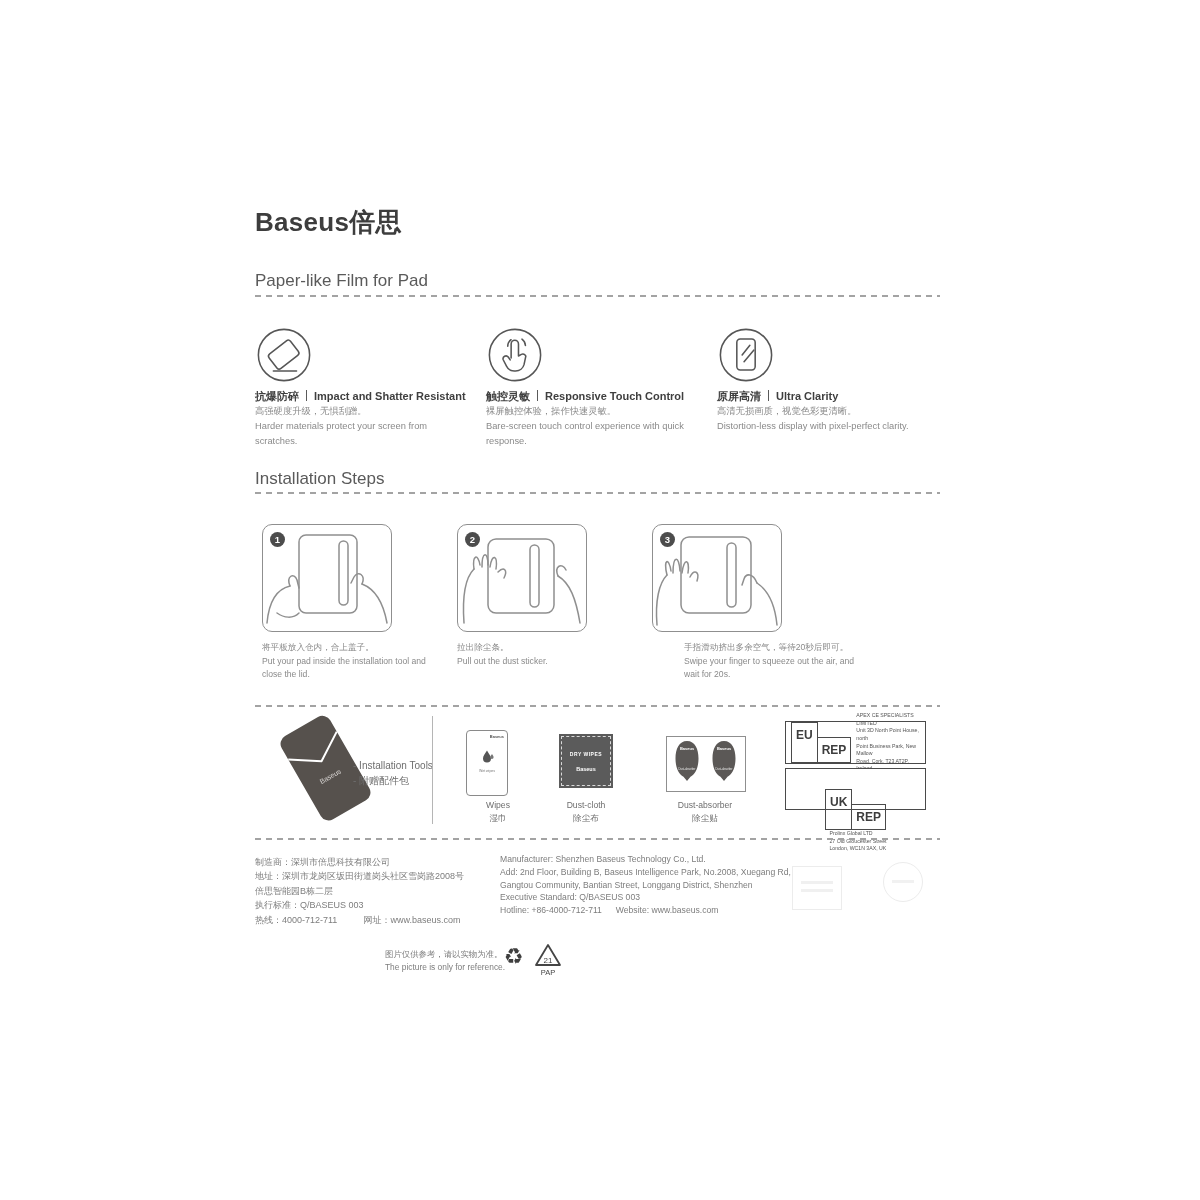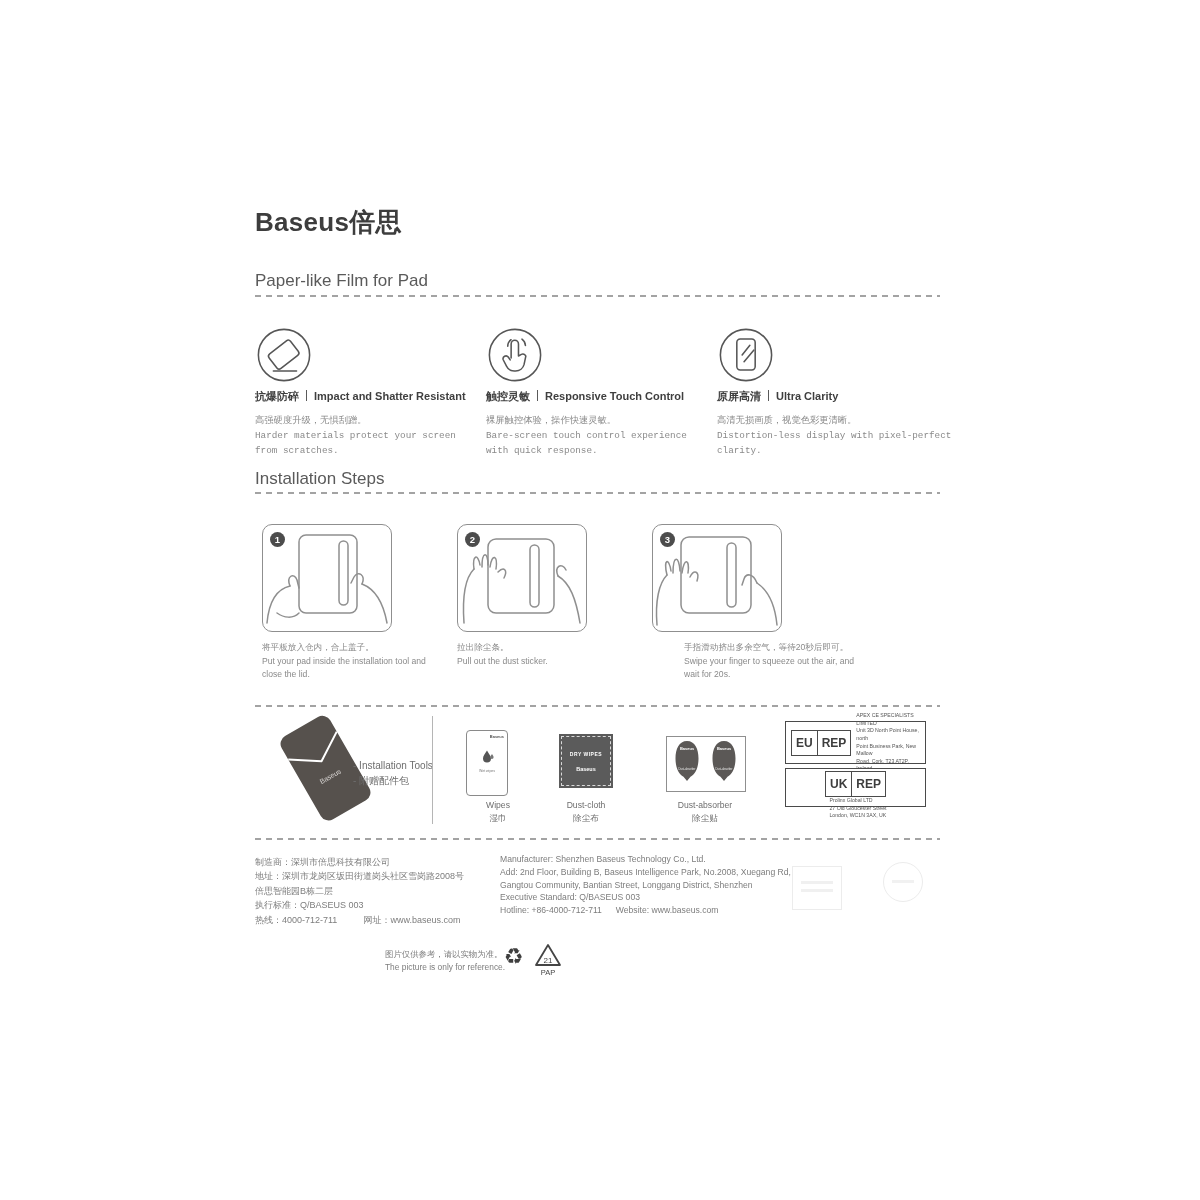--- a/index.html
+++ b/index.html
@@ -12,21 +12,21 @@
 
   .logo{position:absolute;left:255px;top:205px;font-size:26px;font-weight:700;color:#3d3d3d;letter-spacing:.3px;}
   .sec-title{position:absolute;font-size:17px;color:#5a5a5a;}
 
   
   .features{position:absolute;left:255px;top:326px;width:700px;display:flex;}
   .fcol{width:253px;}
   .ficon{display:block;width:58px;height:58px;}
   .ftitle{margin-top:5px;font-size:11px;font-weight:700;color:#3f3f3f;white-space:nowrap;}
   .sep{display:inline-block;width:1px;height:11px;background:#5a5a5a;margin:0 7px;vertical-align:-1px;}
-  .fdesc{margin-top:9px;font-size:9.3px;line-height:15px;color:#8a8a8a;width:205px;font-family:Liberation Mono, monospace;}
+  .fdesc{font-size:9.3px;line-height:15px;color:#8a8a8a;width:205px;}
   .fdesc.wide{width:238px;}
   .fi *{stroke:#565656;stroke-width:1.6;fill:none;stroke-linecap:round;stroke-linejoin:round;}
 
   
   .stepcard{position:absolute;top:524px;width:128px;height:106px;border:1.2px solid #8f8f8f;border-radius:10px;}
   .badge{position:absolute;left:7px;top:7px;width:15px;height:15px;border-radius:50%;background:#4c4c4c;
          color:#fff;font-size:9.5px;font-weight:700;text-align:center;line-height:15px;z-index:2;}
   .art{position:absolute;left:0;top:0;width:100%;height:100%;}
   .art *{stroke:#8f8f8f;stroke-width:1.5;fill:none;stroke-linecap:round;stroke-linejoin:round;}
   .steptext{position:absolute;top:641px;width:172px;font-size:8.6px;line-height:13.5px;color:#8a8a8a;}
@@ -37,24 +37,24 @@
   .wipes{position:absolute;left:466px;top:730px;width:40px;height:64px;border:1px solid #8a8a8a;border-radius:4px;background:#fff;}
   .wipes .wb{position:absolute;right:3px;top:3px;font-size:4px;font-weight:700;color:#555;}
   .wipes .wt{position:absolute;left:0;right:0;top:38px;text-align:center;font-size:3.5px;color:#777;}
   .cloth{position:absolute;left:559px;top:734px;width:54px;height:54px;background:#5b5b5b;}
   .cloth-inner{position:absolute;inset:2px;border:1px dashed #d9d9d9;}
   .cloth .c1{position:absolute;left:0;right:0;top:17px;text-align:center;font-size:5px;font-weight:700;color:#fff;letter-spacing:.5px;}
   .cloth .c2{position:absolute;left:0;right:0;top:32px;text-align:center;font-size:5.5px;font-weight:700;color:#fff;}
   .absorber{position:absolute;left:666px;top:736px;width:78px;height:54px;border:1px solid #8f8f8f;background:#fff;}
   .pack-label{position:absolute;top:799px;text-align:center;font-size:8.6px;line-height:12.5px;color:#6e6e6e;}
 
-  .repbox{position:absolute;left:785px;width:141px;border:1.5px solid #4a4a4a;background:#fff;display:flex;align-items:center;padding:2px 5px;box-sizing:border-box;}
+  .repbox{position:absolute;left:785px;width:141px;border:1.5px solid #4a4a4a;background:#fff;display:flex;align-items:center;padding:20px 5px;box-sizing:border-box;}
   .repcells{display:flex;}
   .repcell{border:1.5px solid #4a4a4a;color:#3d3d3d;font-weight:700;font-size:12px;padding:6px 4px;line-height:12px;}
-  .repcell+.repcell{border-left:none;}
+  .repcell+.repcell{border-left:none;margin-top:15px;}
   .reptext{margin-left:5px;font-size:5.2px;line-height:7.6px;color:#555;}
 
   
   .cnblock{position:absolute;left:255px;top:855px;font-size:9px;line-height:14.4px;color:#7d7d7d;}
   .enblock{position:absolute;left:500px;top:853px;font-size:8.6px;line-height:12.8px;color:#7d7d7d;}
   .gap{display:inline-block;width:26px;}
   .codes{position:absolute;left:255px;top:932px;font-size:9px;line-height:12.4px;color:#7d7d7d;}
   .refnote{position:absolute;left:385px;top:948px;font-size:8.4px;line-height:13px;color:#7d7d7d;}
   .recycle-glyph{position:absolute;left:504px;top:944px;font-size:22px;color:#3f3f3f;font-family:"DejaVu Sans",sans-serif;}
   .faint-square{position:absolute;left:792px;top:866px;width:48px;height:42px;border:1px solid #ececec;}

